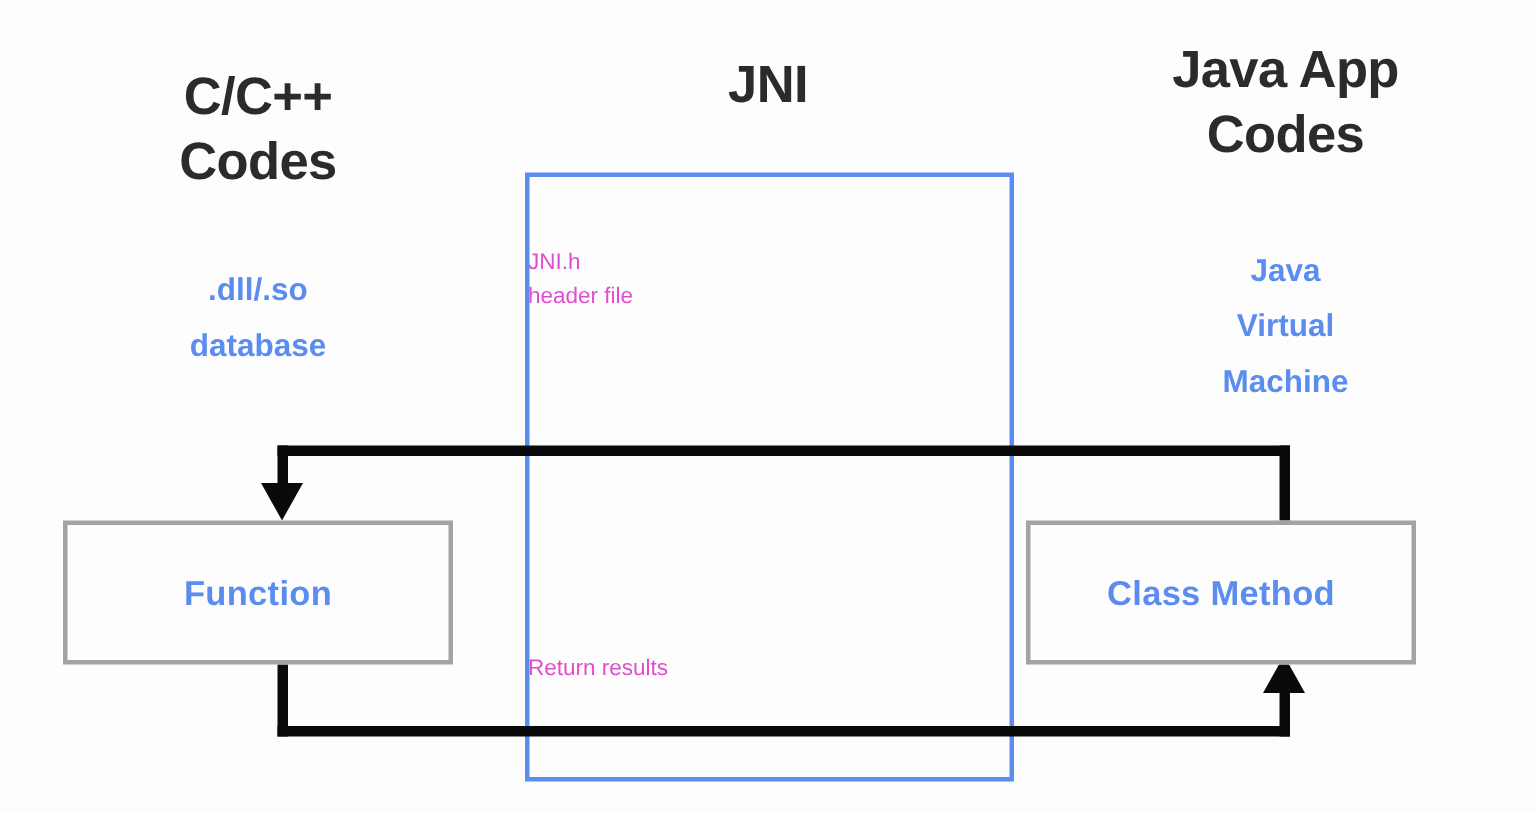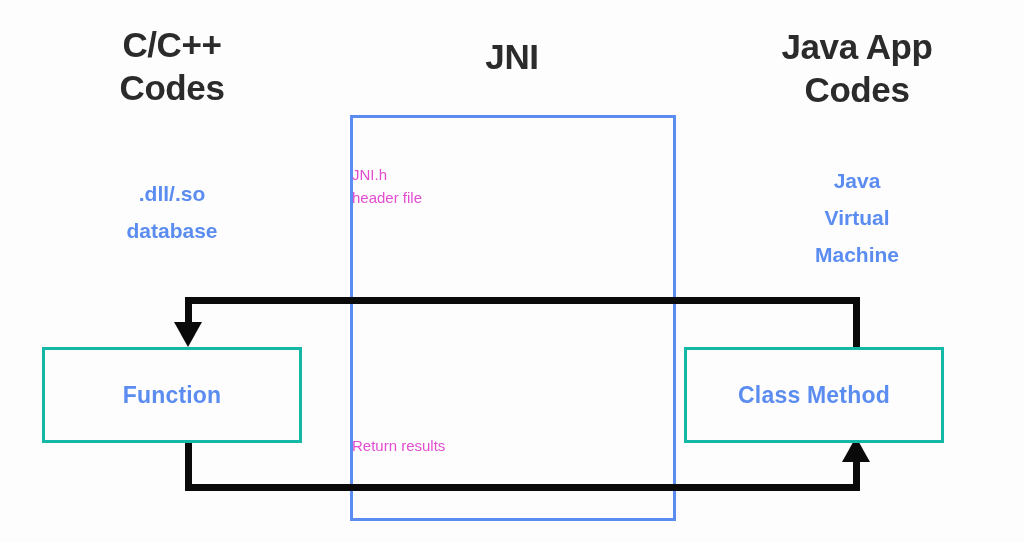--- a/index.html
+++ b/index.html
@@ -23,21 +23,21 @@
   
   .col-heading {
     text-align: center;
     font-weight: bold;
     font-size: 35px;
     line-height: 1.22;
     color: #2b2b2b;
     letter-spacing: -0.4px;
     white-space: pre-line;
   }
-  #heading-left  { left: 22px;  top: 24px;  width: 300px; text-align: center; }
+  #heading-left  { left: 22px;  top: 44px;  width: 300px; text-align: center; }
   #heading-mid   { left: 362px; top: 36px;  width: 300px; }
   #heading-right { left: 707px; top: 26px;  width: 300px; }
 
   
   .side-caption {
     text-align: center;
     font-weight: bold;
     font-size: 21px;
     line-height: 1.76;
     color: #5b8cf0;
@@ -66,21 +66,21 @@
     white-space: pre-line;
   }
   #label-header-file { left: 352px; top: 163px; width: 320px; }
   #label-call        { left: 352px; top: 318px; width: 320px; }
   #label-return      { left: 352px; top: 434px; width: 320px; }
 
   
   .endpoint-box {
     width: 254px;
     height: 90px;
-    border: 3px solid #14b8a6;
+    border: 3px solid #a3a3a3;
     background: #fdfdfd;
     display: flex;
     align-items: center;
     justify-content: center;
     top: 347px;
     z-index: 5;
   }
   .endpoint-label {
     font-weight: bold;
     font-size: 23px;

